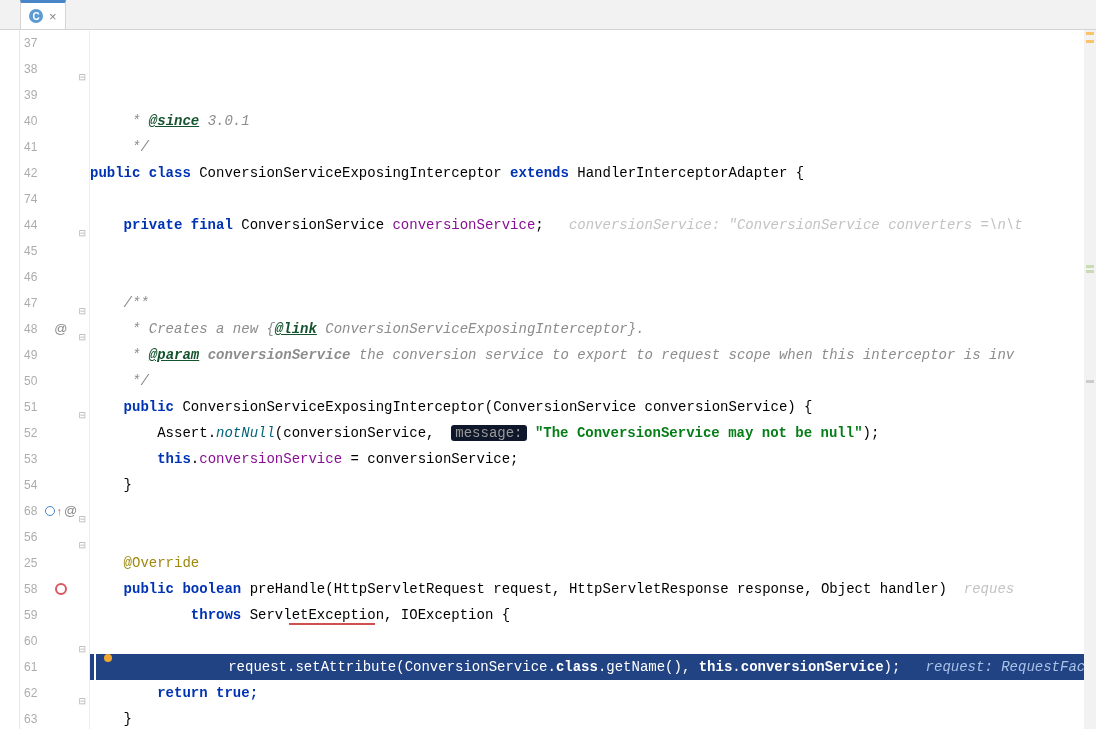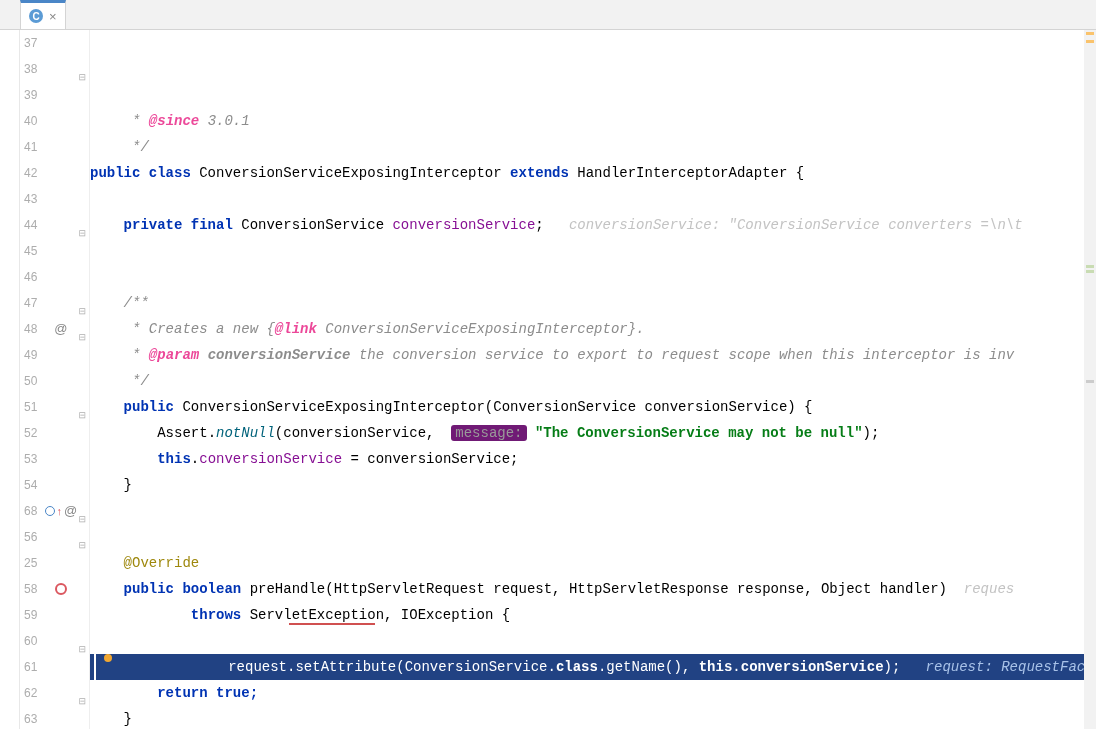--- a/index.html
+++ b/index.html
@@ -118,28 +118,28 @@
   .highlight-line {
     background: #214283;
     color: #ffffff;
     padding-left: 31px;
   }
   .kw { color: #0033b3; font-weight: bold; }
   .type { color: #000000; }
   .field { color: #871094; }
   .method { color: #00627a; font-style: italic; font-family: Liberation Mono, monospace; }
   .doc { color: #8c8c8c; font-style: italic; }
-  .doc-tag { color: #ec4899; font-style: italic; font-weight: bold; }
+  .doc-tag { color: #14532d; font-style: italic; font-weight: bold; text-decoration: underline; }
   .doc-param { color: #8c8c8c; font-style: italic; font-weight: bold; }
   .str { color: #067d17; font-weight: bold; }
   .annotation { color: #9e880d; }
   .hint { color: #c3c3c3; font-style: italic; }
   .hint-hl { color: #a8c2e8; font-style: italic; }
   .param-hint {
-    background: #701a75;
+    background: #0f172a;
     color: #999;
     font-style: normal;
     border-radius: 3px;
     padding: 0 4px;
     text-align: center;
   }
   .bp-circle {
     width: 12px; height: 12px;
     border: 2px solid #db5860;
     border-radius: 50%;
@@ -217,21 +217,21 @@
         <div class="line-num">41</div>
         <div class="gutter-marks"></div>
         <div class="fold-region fold-sep"></div>
       </div>
       <div class="gutter-line">
         <div class="line-num">42</div>
         <div class="gutter-marks"></div>
         <div class="fold-region fold-sep"></div>
       </div>
       <div class="gutter-line">
-        <div class="line-num">43</div>
+        <div class="line-num">74</div>
         <div class="gutter-marks"></div>
         <div class="fold-region fold-sep"></div>
       </div>
       <div class="gutter-line">
         <div class="line-num">44</div>
         <div class="gutter-marks"></div>
         <div class="fold-region fold-sep">
           <span class="fold-handle">⊟</span>
         </div>
       </div>

